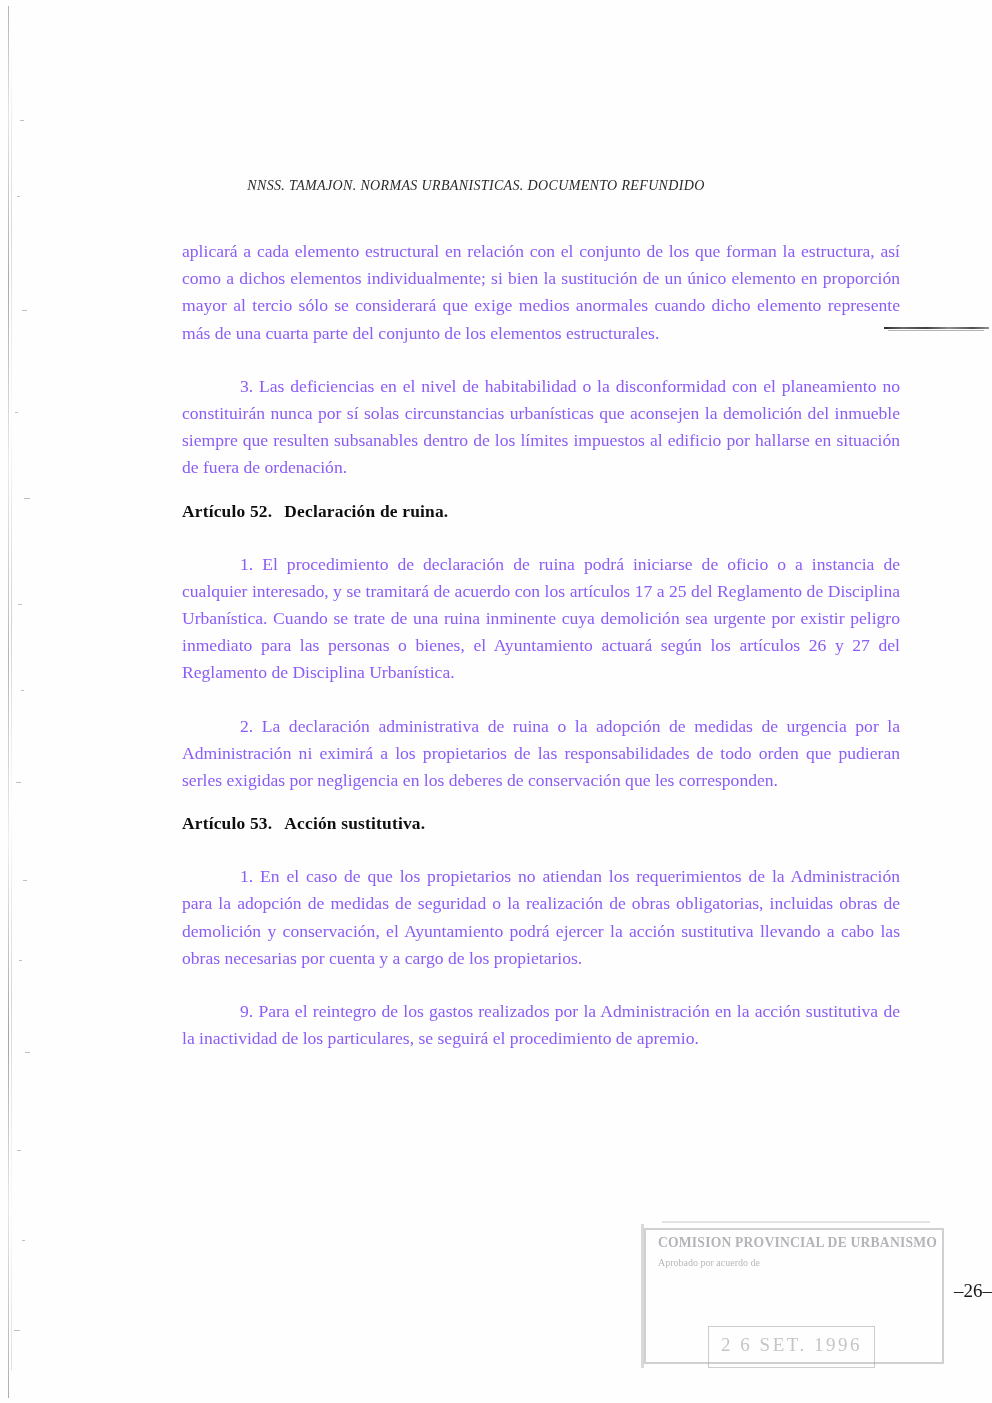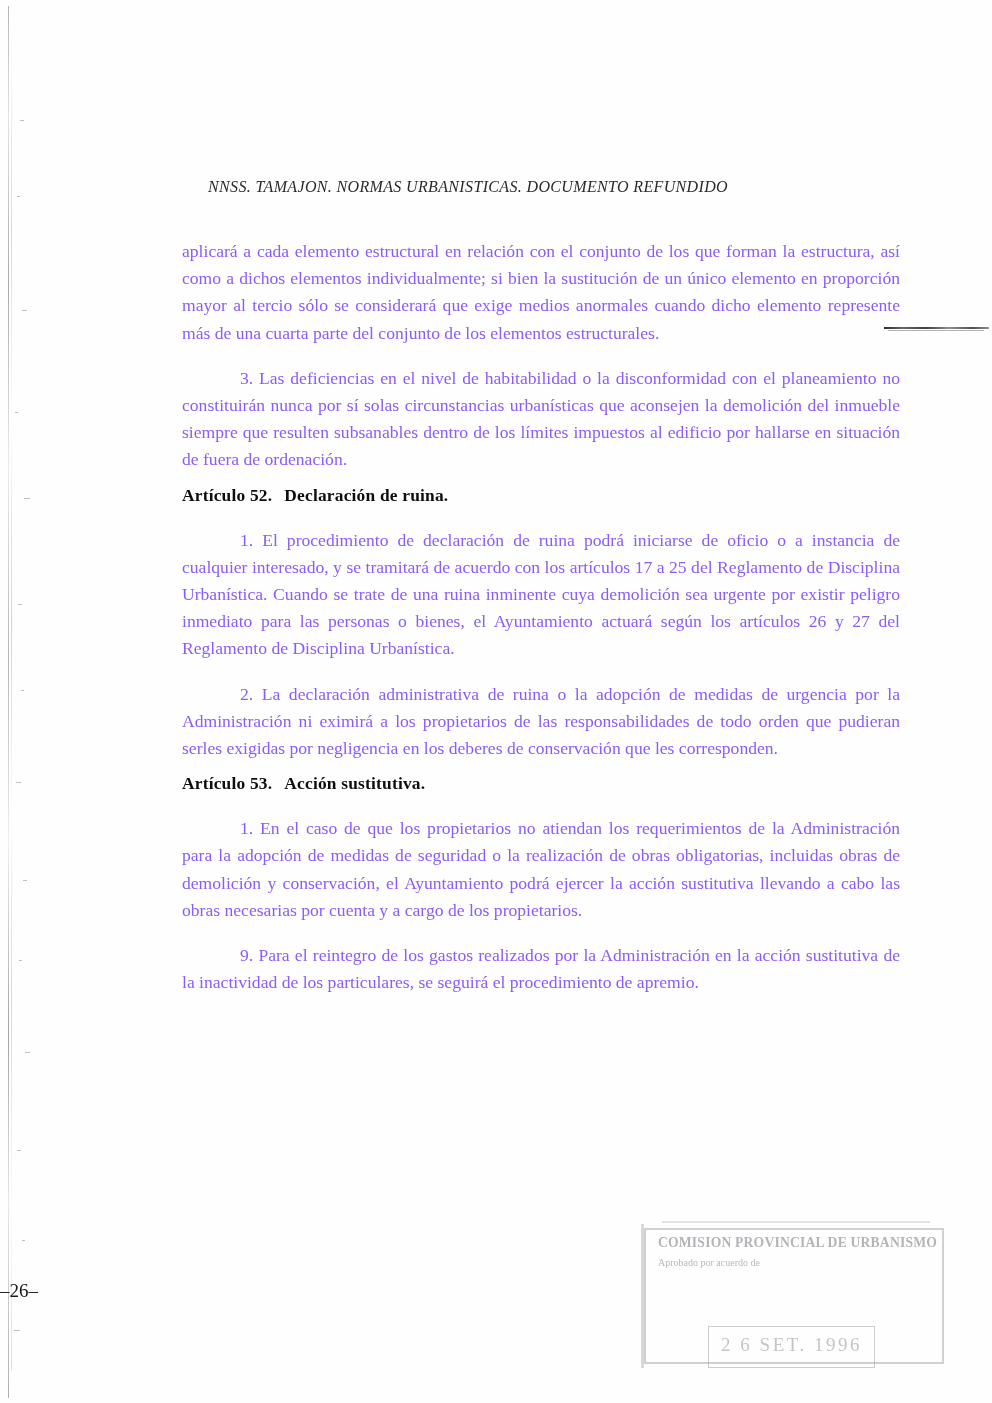--- a/index.html
+++ b/index.html
@@ -55,25 +55,25 @@
   }
   .speck {
     position: absolute;
     background: #8d8d93;
     opacity: 0.55;
   }
 
   
   .running-head {
     position: absolute;
-    left: 8px; top: 178px;
+    left: 16px; top: 178px;
     width: 920px;
     text-align: center;
     font-style: italic;
-    font-size: 16px;
+    font-size: 14px;
     letter-spacing: 0.35px;
     color: #2a2a2a;
     font-family: "Liberation Serif", "DejaVu Serif", serif;
   }
 
   
   .column {
     position: absolute;
     left: 182px;
     top: 238px;
@@ -82,24 +82,24 @@
   p.body {
     margin: 0 0 0 0;
     text-align: justify;
     text-justify: inter-word;
     font-size: 17.6px;
     line-height: 27.2px;
     color: #8b5cf6;
     -webkit-font-smoothing: none;
   }
   p.indent { text-indent: 58px; }
-  p.gap { margin-top: 18px; }
+  p.gap { margin-top: 26px; }
 
   h2.article {
-    margin: 8px 0 0 0;
+    margin: 16px 0 0 0;
     font-size: 17.4px;
     line-height: 27px;
     font-weight: bold;
     letter-spacing: 0.2px;
     color: #0d0d0d;
   }
   h2.article .sep { display: inline-block; width: 12px; }
 
   
   .smudge {
@@ -123,21 +123,21 @@
     width: 96px;
     height: 1px;
     background: rgba(90,90,95,0.45);
   }
 
   
   .folio {
     position: absolute;
     left: 0; top: 1280px;
     width: 992px;
-    text-align: left;
+    text-align: right;
     font-size: 19px;
     color: #171717;
   }
 
   
   .stamp {
     position: absolute;
     left: 644px;
     top: 1228px;
     width: 296px;

